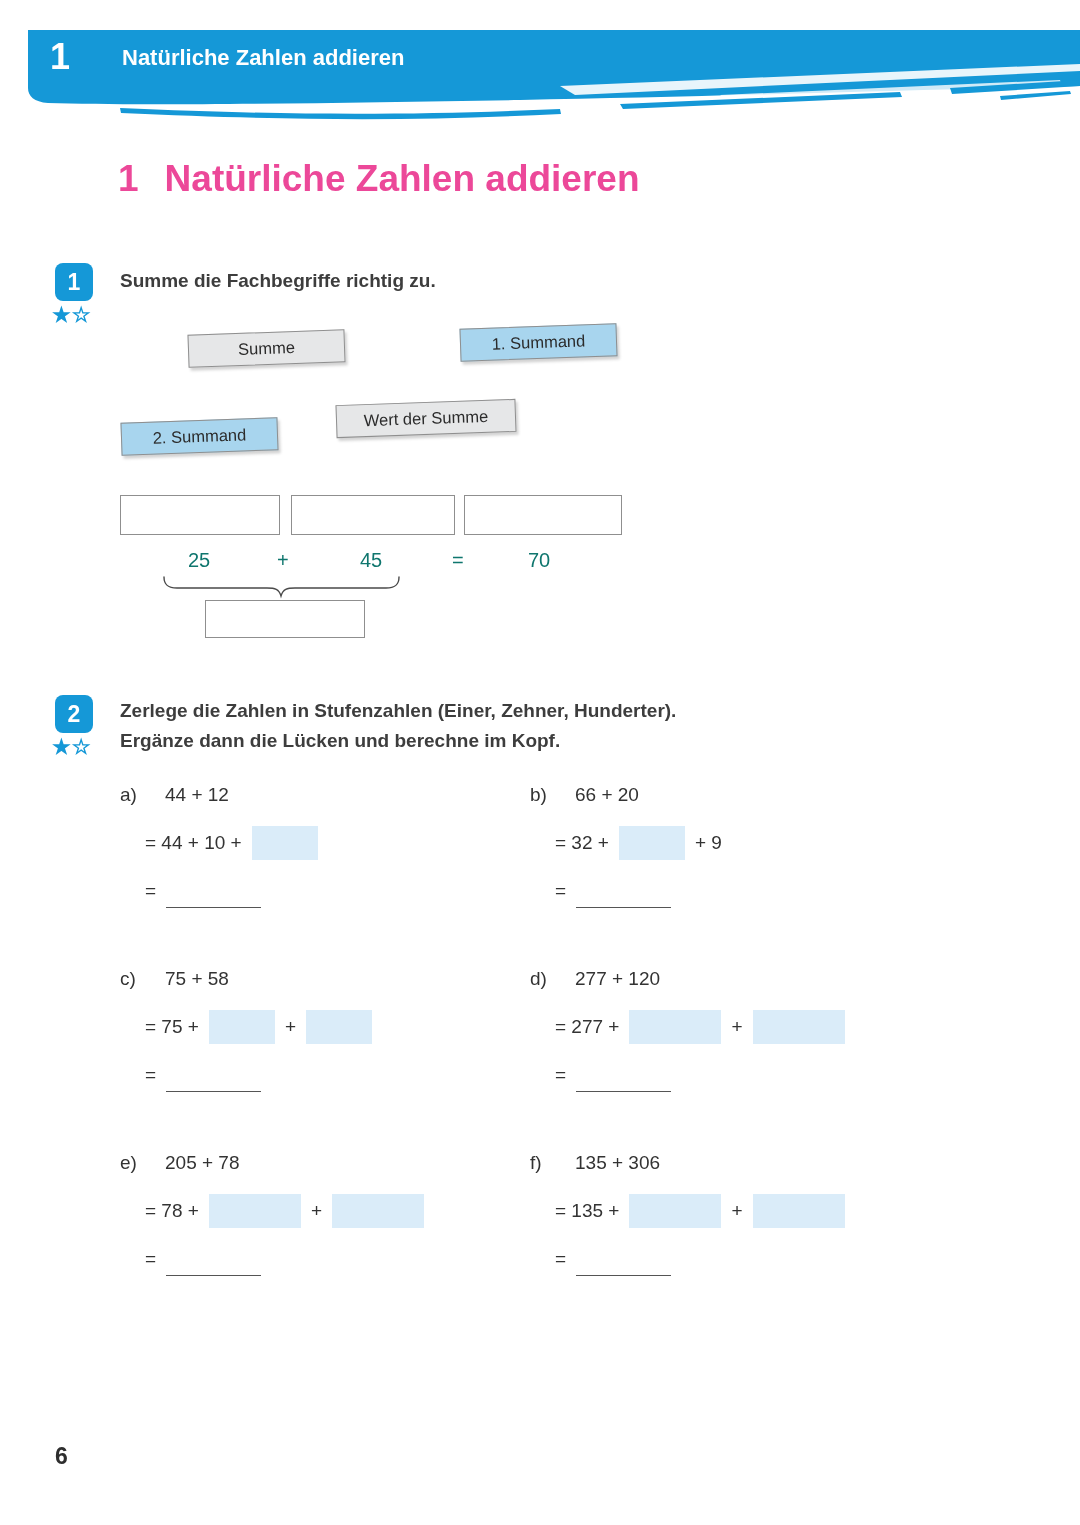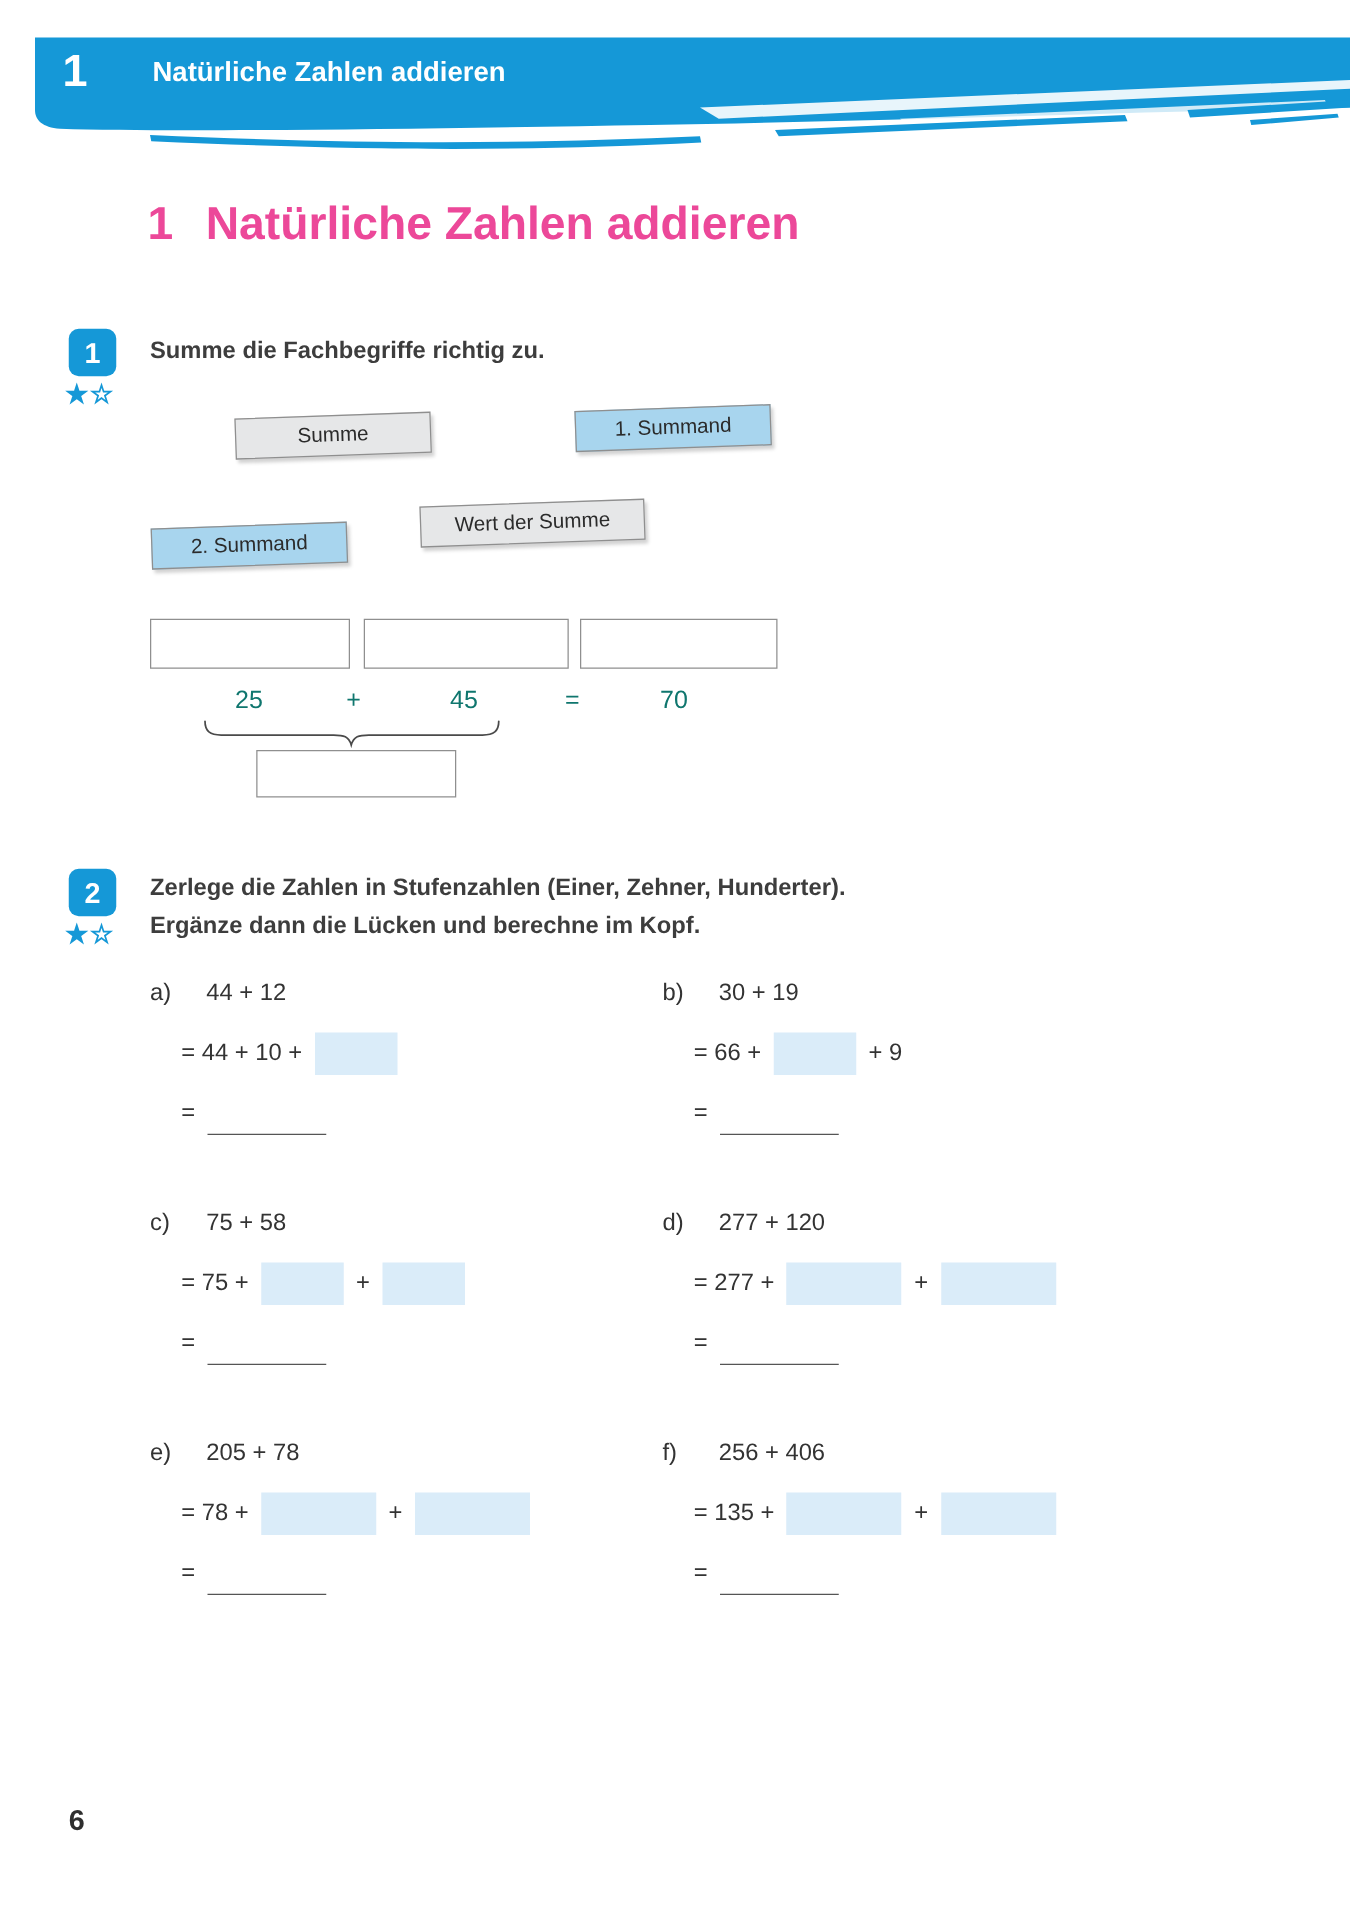--- a/index.html
+++ b/index.html
@@ -114,24 +114,24 @@
             <span class="blank sm"></span>
           </div>
           <div class="item-line step rule-line">
             <span class="step-text">=</span>
             <span class="write-line"></span>
           </div>
         </div>
         <div class="ex2-item">
           <div class="item-line head">
             <span class="item-letter">b)</span>
-            <span class="item-problem">30 + 19</span>
-          </div>
-          <div class="item-line step">
-            <span class="step-text">= 66 +</span>
+            <span class="item-problem">66 + 20</span>
+          </div>
+          <div class="item-line step">
+            <span class="step-text">= 32 +</span>
             <span class="blank sm"></span>
             <span class="step-text">+ 9</span>
           </div>
           <div class="item-line step rule-line">
             <span class="step-text">=</span>
             <span class="write-line"></span>
           </div>
         </div>
         <div class="ex2-item">
           <div class="item-line head">
@@ -177,21 +177,21 @@
             <span class="blank lg"></span>
           </div>
           <div class="item-line step rule-line">
             <span class="step-text">=</span>
             <span class="write-line"></span>
           </div>
         </div>
         <div class="ex2-item">
           <div class="item-line head">
             <span class="item-letter">f)</span>
-            <span class="item-problem">256 + 406</span>
+            <span class="item-problem">135 + 306</span>
           </div>
           <div class="item-line step">
             <span class="step-text">= 135 +</span>
             <span class="blank lg"></span>
             <span class="step-text">+</span>
             <span class="blank lg"></span>
           </div>
           <div class="item-line step rule-line">
             <span class="step-text">=</span>
             <span class="write-line"></span>

